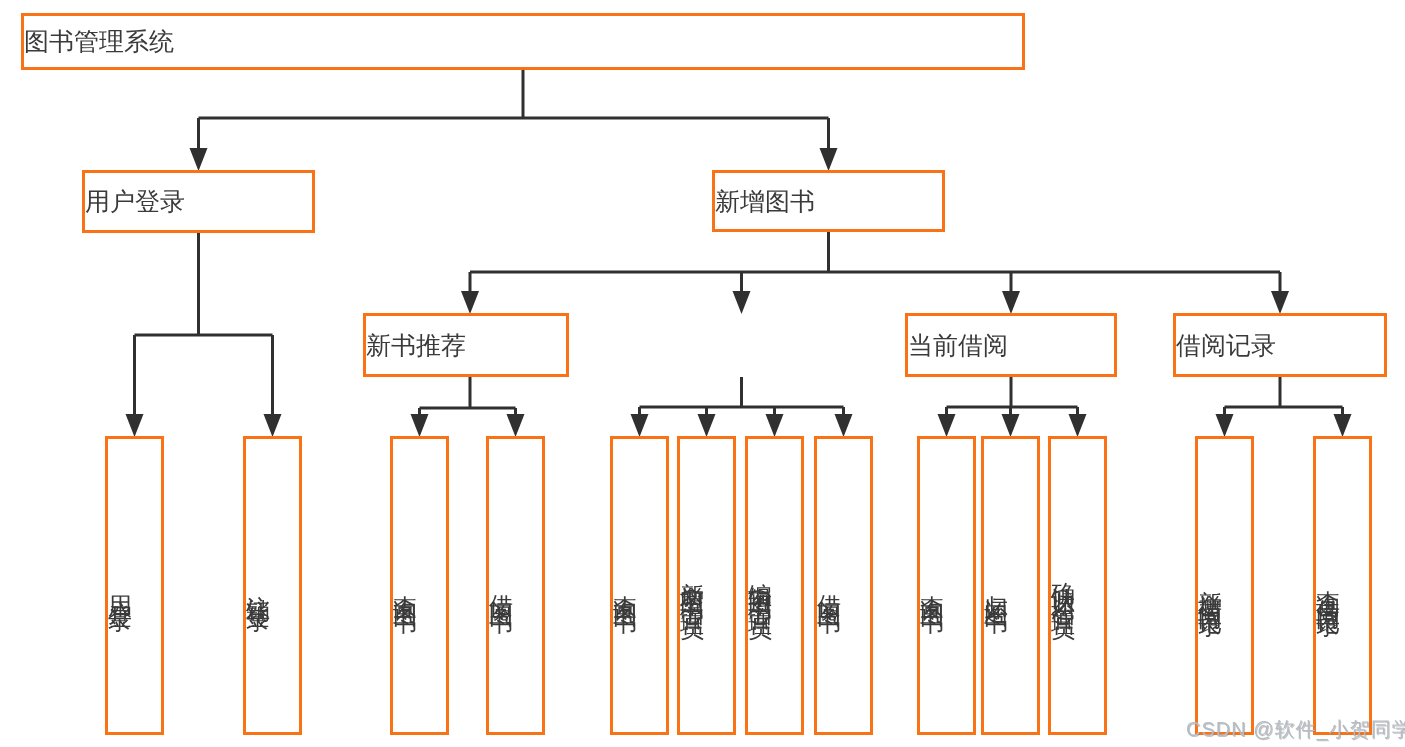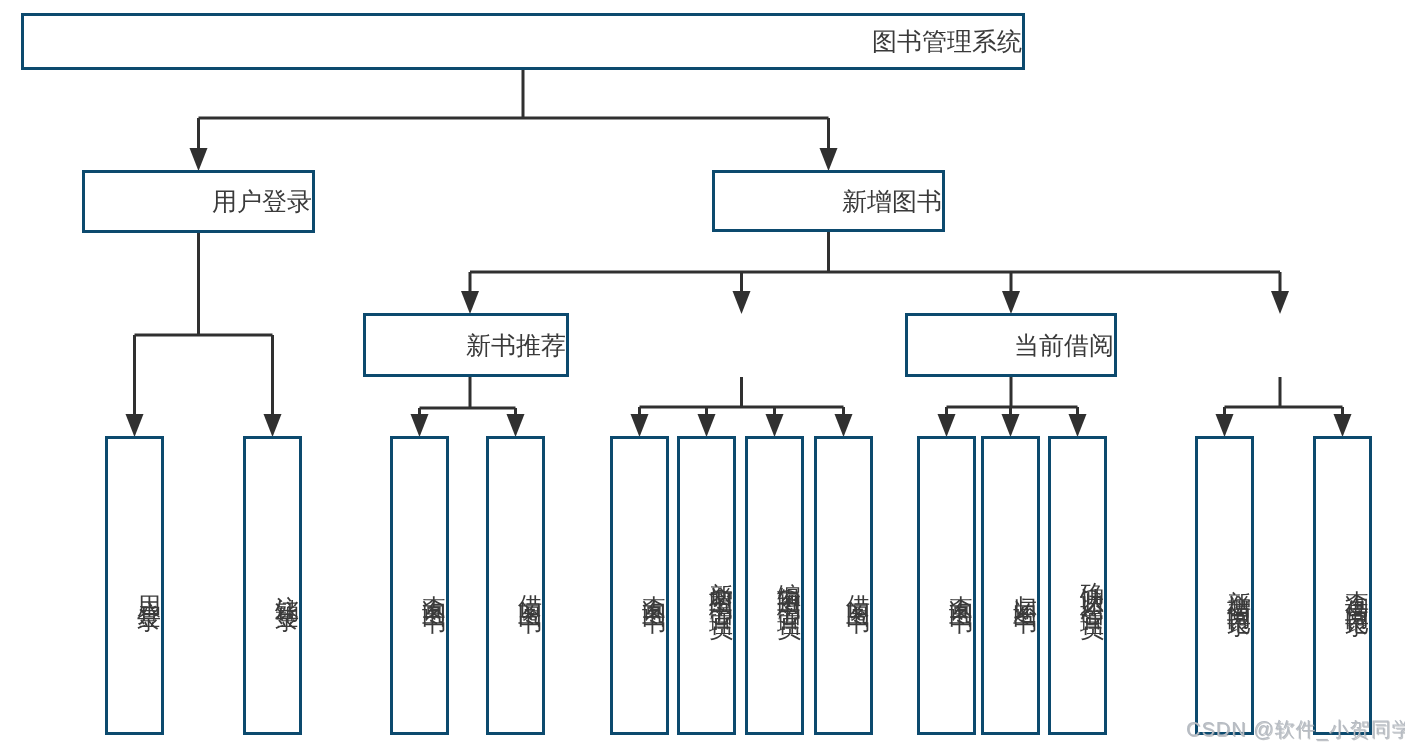--- a/index.html
+++ b/index.html
@@ -2,22 +2,22 @@
 <html><head>
 <meta charset="utf-8">
 <style>
   html,body{margin:0;padding:0;background:#fff;}
   .stage{
     position:relative;width:1405px;height:747px;background:#ffffff;
     font-family:"Liberation Sans",sans-serif;color:#3a3a3a;overflow:hidden;
   }
   .wires{position:absolute;left:0;top:0;z-index:1;}
   .box{
-    position:absolute;background:#ffffff;border:3px solid #0c4a6e;
-    box-sizing:border-box;display:flex;align-items:center;justify-content:flex-end;
+    position:absolute;background:#ffffff;border:3px solid #f97316;
+    box-sizing:border-box;display:flex;align-items:center;justify-content:flex-start;
     z-index:2;
   }
   .hbox span{font-size:25px;line-height:1;white-space:nowrap;}
   .vbox{top:436px;width:59px;height:299px;}
   .vtext{
     writing-mode:vertical-rl;text-orientation:mixed;
     font-size:24px;line-height:1;letter-spacing:5px;white-space:nowrap;
   }
   .watermark{
     position:absolute;left:1186px;top:716px;z-index:6;
@@ -83,20 +83,23 @@
   <div class="box hbox" style="left:712px;top:170px;width:233px;height:62px">
     <span>新增图书</span>
   </div>
 
   <div class="box hbox" style="left:363px;top:313px;width:206px;height:64px">
     <span>新书推荐</span>
   </div>
   <div class="box hbox" style="left:905px;top:313px;width:212px;height:64px">
     <span>当前借阅</span>
   </div>
+  <div class="box hbox" style="left:1173px;top:313px;width:214px;height:64px">
+    <span>借阅记录</span>
+  </div>
 
   <div class="box vbox" style="left:105px">
     <span class="vtext">用户登录</span>
   </div>
   <div class="box vbox" style="left:243px">
     <span class="vtext">注销登录</span>
   </div>
   <div class="box vbox" style="left:390px">
     <span class="vtext">查询图书</span>
   </div>

